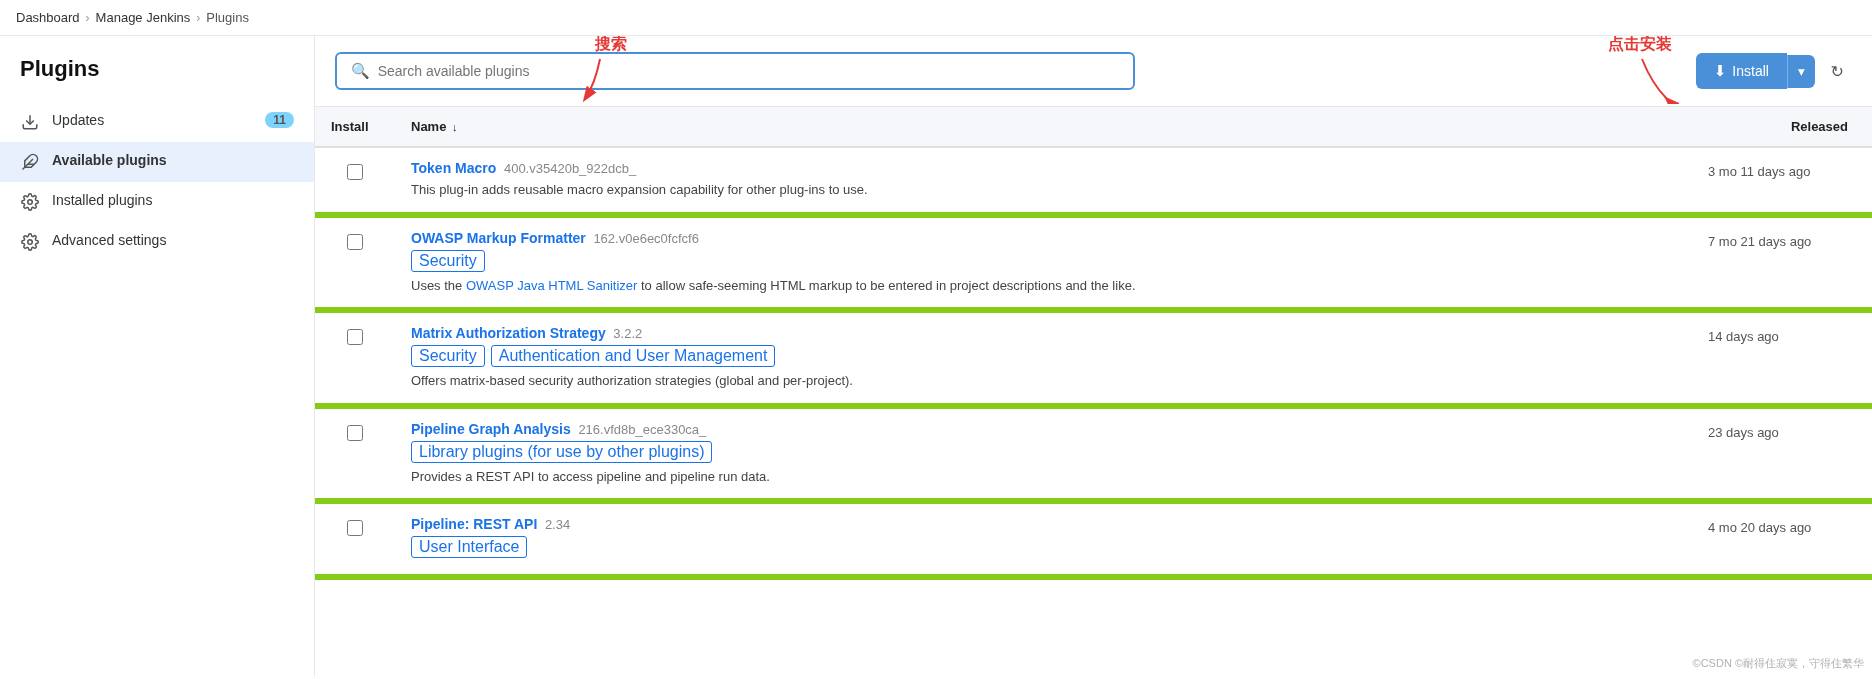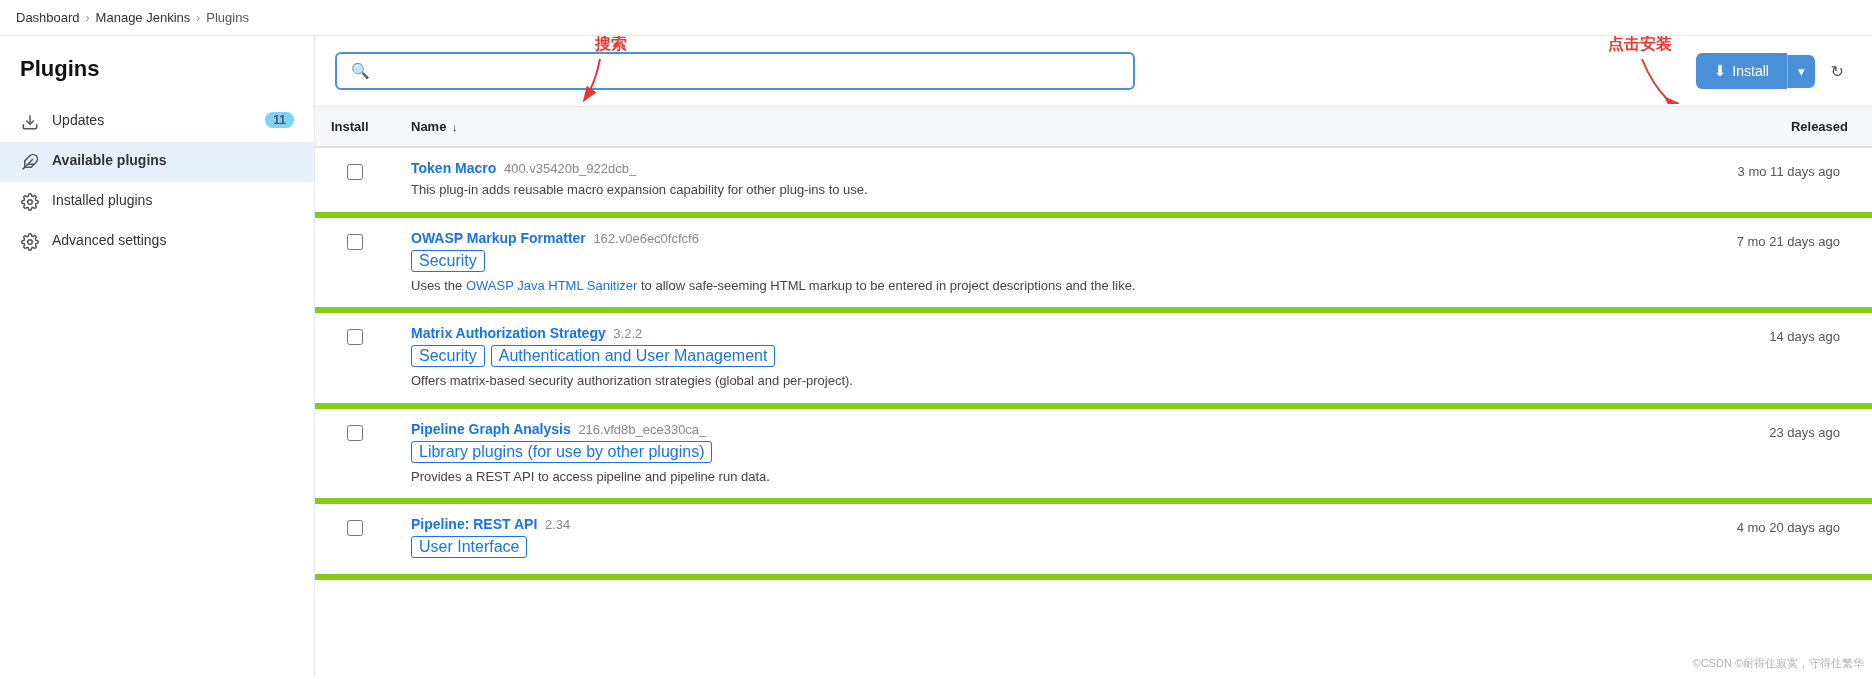--- a/index.html
+++ b/index.html
@@ -112,21 +112,21 @@
     thead tr { background: #f5f7fa; border-bottom: 2px solid #e0e0e0; }
     thead th {
       padding: 12px 16px; text-align: left;
       font-weight: 700; color: #222; font-size: 13px;
     }
     thead th.col-install { width: 80px; }
     thead th.col-released { width: 180px; text-align: right; padding-right: 24px; }
     tbody tr { border-bottom: 6px solid #84cc16; }
     td { padding: 12px 16px; vertical-align: top; }
     td.col-install { text-align: center; padding-top: 16px; }
-    td.col-released { text-align: right; color: #555; padding-right: 32px; padding-top: 16px; font-size: 13px; }
+    td.col-released { color: #555; padding-right: 32px; padding-top: 16px; font-size: 13px; }
 
     .plugin-name { color: #1a73e8; font-weight: 600; font-size: 14px; cursor: pointer; }
     .plugin-version { color: #888; font-size: 13px; font-weight: 400; margin-left: 4px; }
     .plugin-desc { color: #444; font-size: 13px; margin-top: 4px; line-height: 1.5; }
     .tags { display: flex; gap: 6px; flex-wrap: wrap; margin: 4px 0 2px; }
     .tag {
       display: inline-block;
       border: 1px solid #1a73e8;
       color: #1a73e8;
       border-radius: 3px;
@@ -235,20 +235,21 @@
               <marker id="ah2" markerWidth="8" markerHeight="8" refX="2" refY="3" orient="auto">
                 <path d="M8,0 L8,6 L0,3 z" fill="#e53935"></path>
               </marker>
             </defs>
           <path d="M40,5 Q50,30 65,45" stroke="#e53935" stroke-width="2" fill="none" marker-end="url(#ah2)"></path>
         </svg>
       </div>
 
       <div class="search-wrapper">
         <span class="search-icon">🔍</span>
+        <input type="text" class="search-input" placeholder="Search available plugins" style="">
       </div>
 
       <div class="install-btn-group">
         <button class="install-btn">
           <span style="font-size:15px;">⬇</span>
           <span>Install</span>
         </button>
         <button class="install-btn-dropdown">
           <span>▾</span>
         </button>

